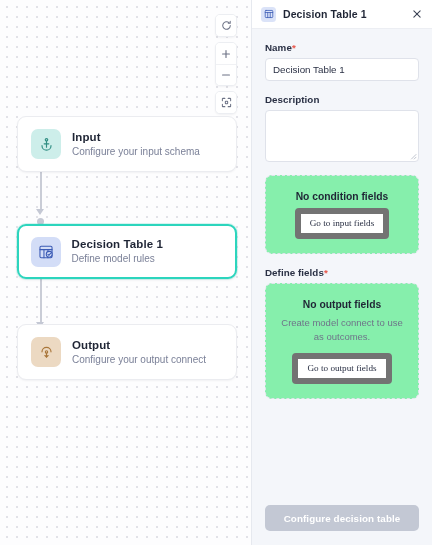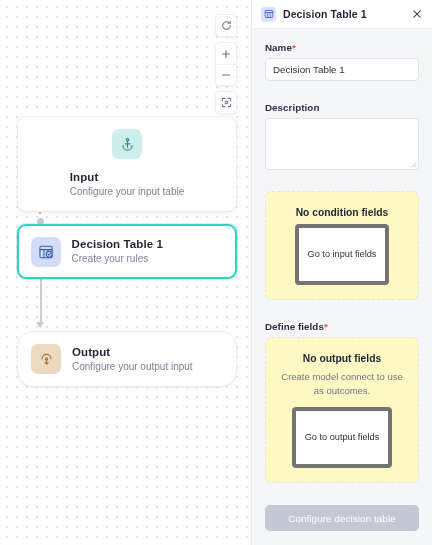--- a/index.html
+++ b/index.html
@@ -169,21 +169,21 @@
     align-items: center;
     justify-content: center;
     cursor: pointer;
   }
 
   .panel-body {
     flex: 1;
     overflow: hidden;
     padding: 13px 13px 0 13px;
   }
-  .field { margin-bottom: 21px; }
+  .field { margin-bottom: 13px; }
   .field-label {
     font-size: 9.8px;
     font-weight: bold;
     color: #2a3044;
     margin-bottom: 5px;
     letter-spacing: .05px;
   }
   .req { color: #e8564a; font-size: 9.8px; }
   .text-input {
     width: 100%;
@@ -213,64 +213,64 @@
   }
   .ta-wrap { position: relative; }
   .ta-grip {
     position: absolute;
     right: 2px; bottom: 2px;
     width: 8px; height: 8px;
     pointer-events: none;
   }
 
   .empty-card {
-    background: #fef9c3;
+    background: #86efac;
     border: 1.5px dashed #e0e4ec;
     border-radius: 7px;
     padding: 15px 11px 14px 11px;
     text-align: center;
   }
   .empty-title {
     font-size: 10.3px;
     font-weight: bold;
     color: #1f2535;
     margin-bottom: 6px;
   }
   .empty-desc {
     font-size: 9.5px;
     color: #6e7489;
     line-height: 13.5px;
     margin-bottom: 10px;
   }
   .ghost-btn {
     display: inline-block;
     background: #ffffff;
-    border: 4px solid #737373;
+    border: 6px solid #737373;
     border-radius: 4px;
-    padding: 21px 9px;
-    font-family: Liberation Sans, sans-serif;
+    padding: 4px 9px;
+    font-family: Liberation Serif, serif;
     font-size: 9.2px;
     color: #2a3044;
     cursor: pointer;
     line-height: 11px;
   }
 
   .panel-footer {
     flex: 0 0 auto;
     padding: 10px 13px 14px 13px;
   }
   .primary-btn {
     width: 100%;
     height: 26px;
     background: #c3c8d4;
     border: none;
     border-radius: 5px;
     font-family: "Liberation Sans", sans-serif;
     font-size: 9.8px;
-    font-weight: normal;
+    font-weight: bold;
     color: #ffffff;
     cursor: not-allowed;
     letter-spacing: .1px;
   }
 </style>
 </head>
 <body>
 
 <div class="app">
 
@@ -323,63 +323,63 @@
     <div class="edge-dot" style="top:152px;"></div>
     <div class="edge-line" style="top:155px; height:56px;"></div>
     <div class="edge-arrow" style="top:209px;"></div>
     <div class="edge-dot" style="top:218px;"></div>
 
     <div class="edge-dot" style="top:267px;"></div>
     <div class="edge-line" style="top:270px; height:54px;"></div>
     <div class="edge-arrow" style="top:322px;"></div>
     <div class="edge-dot" style="top:331px;"></div>
 
-    <div class="node" style="top:116px;flex-direction:column;">
+    <div class="node" style="top:116px;">
       <div class="node-icon input">
         <svg width="15" height="15" viewBox="0 0 18 18" fill="none" stroke="#2f8d82" stroke-width="1.4" stroke-linecap="round" stroke-linejoin="round">
           <circle cx="9" cy="3.4" r="1.5"></circle>
           <path d="M9 4.9v7.3"></path>
           <path d="M6.2 8.2h5.6"></path>
           <path d="M3.6 10.4a5.4 5.4 0 0 0 10.8 0"></path>
         </svg>
       </div>
       <div class="node-text">
         <div class="node-title">Input</div>
-        <div class="node-sub">Configure your input table</div>
+        <div class="node-sub">Configure your input schema</div>
       </div>
     </div>
 
     <div class="node selected" style="top:224px;">
       <div class="node-icon table">
         <svg width="16" height="16" viewBox="0 0 18 18" fill="none" stroke="#3b5bb5" stroke-width="1.2" stroke-linecap="round" stroke-linejoin="round">
           <rect x="2.2" y="2.6" width="13.6" height="12.8" rx="1.4"></rect>
           <path d="M2.2 6.3h13.6"></path>
           <path d="M6.7 6.3v9.1M11.2 6.3v9.1"></path>
           <circle cx="12.6" cy="11.6" r="3.3" fill="#d3ddf7"></circle>
           <path d="M11.2 11.6l1 1.1 1.9-2.1"></path>
         </svg>
       </div>
       <div class="node-text">
         <div class="node-title">Decision Table 1</div>
-        <div class="node-sub">Create your rules</div>
-      </div>
-    </div>
-
-    <div class="node" style="top:331px;border-radius:17px;">
+        <div class="node-sub">Define model rules</div>
+      </div>
+    </div>
+
+    <div class="node" style="top:324px;">
       <div class="node-icon output">
         <svg width="15" height="15" viewBox="0 0 18 18" fill="none" stroke="#a9763a" stroke-width="1.4" stroke-linecap="round" stroke-linejoin="round">
           <path d="M3.6 8.2a5.4 5.4 0 0 1 10.8 0"></path>
           <circle cx="9" cy="8.3" r="1.4"></circle>
           <path d="M9 9.8v4.6"></path>
           <path d="M7.1 12.6L9 14.5l1.9-1.9"></path>
         </svg>
       </div>
       <div class="node-text">
         <div class="node-title">Output</div>
-        <div class="node-sub">Configure your output input</div>
+        <div class="node-sub">Configure your output connect</div>
       </div>
     </div>
   </div>
 
   <div class="panel">
 
     <div class="panel-header">
       <div class="panel-header-icon">
         <svg width="10" height="10" viewBox="0 0 18 18" fill="none" stroke="#3b5bb5" stroke-width="1.4" stroke-linecap="round" stroke-linejoin="round">
           <rect x="2.2" y="2.6" width="13.6" height="12.8" rx="1.4"></rect>

